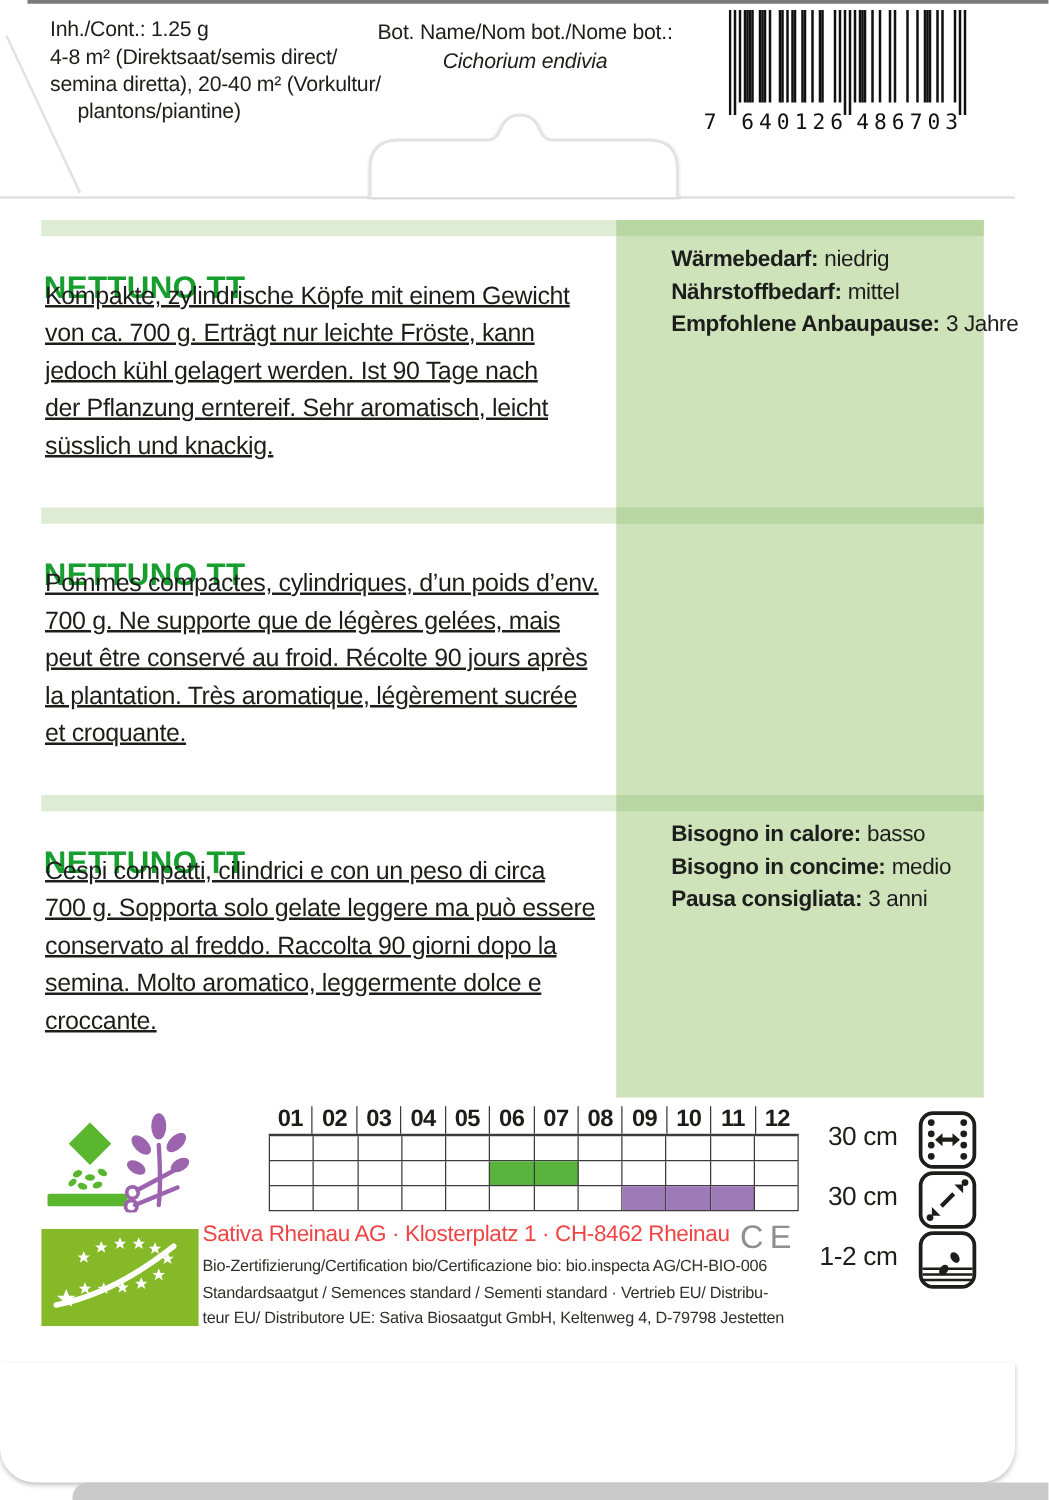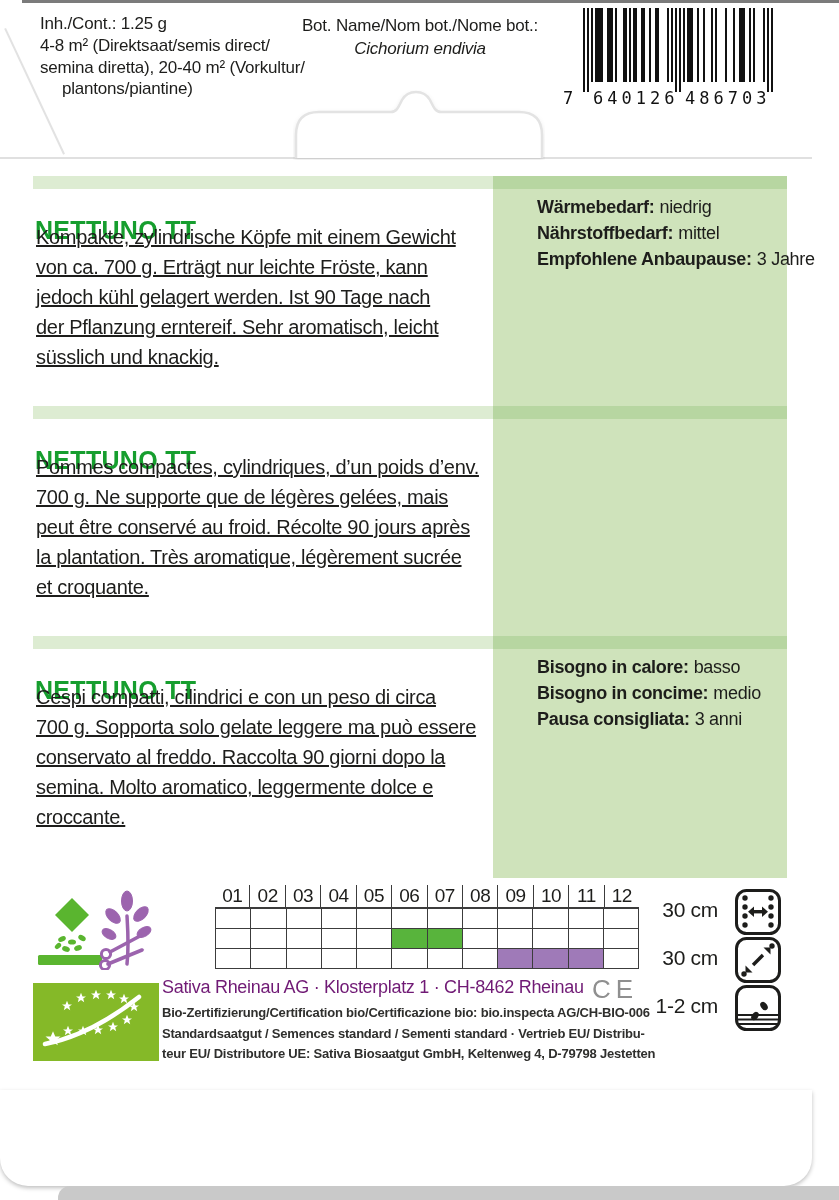--- a/index.html
+++ b/index.html
@@ -40,40 +40,40 @@
   .sec-title{left:35px;font-size:25px;font-weight:bold;color:#169e2e;letter-spacing:0.3px;margin-top:25px;}
   .sec-body{left:36px;width:456px;font-size:20px;line-height:30px;letter-spacing:-0.3px;white-space:pre-line;text-decoration:underline;}
   .info{left:537px;width:275px;font-size:18px;line-height:26px;letter-spacing:-0.3px;}
   .info div{white-space:nowrap;}
   .info b{font-weight:bold;}
   .info span{margin-left:5px;}
 
   
   .calendar{left:215px;top:885px;width:424px;}
   .cal-header{display:flex;height:22px;border-bottom:2px solid #3c3c3c;}
-  .mh{flex:1;text-align:center;font-size:19px;line-height:21px;letter-spacing:-0.5px;border-right:1.5px solid #3c3c3c;}
+  .mh{flex:1;text-align:center;font-size:19px;line-height:21px;letter-spacing:-0.5px;border-right:1.5px solid #3c3c3c;font-weight:bold;}
   .mh:last-child{border-right:none;}
   .cal-body{border-left:1.5px solid #3c3c3c;}
   .crow{display:flex;height:19px;border-bottom:1.5px solid #3c3c3c;}
   .ccell{flex:1;border-right:1.5px solid #3c3c3c;}
 
   .sow-icon{left:36px;top:895px;}
   .harvest-icon{left:96px;top:888px;}
 
   
   .sp-label{left:630px;width:88px;text-align:right;font-size:21px;letter-spacing:-0.3px;}
   .sp-icon{left:734px;}
   .website{left:640px;top:1030px;width:196px;text-align:center;font-size:24px;font-weight:bold;letter-spacing:-0.5px;}
 
   
   .eu-logo{left:33px;top:983px;}
-  .company{left:162px;top:977px;font-size:18px;letter-spacing:-0.3px;white-space:nowrap;color:#701a75;}
+  .company{left:162px;top:977px;font-size:18px;letter-spacing:-0.3px;white-space:nowrap;color:#ef4444;}
   .ce{left:592px;top:974px;font-size:26px;color:#8f8f8f;letter-spacing:5px;font-weight:400;}
   .certs{left:162px;top:1003px;font-size:13px;line-height:20.5px;letter-spacing:-0.2px;color:#2f2f2d;}
-  .certs div{white-space:nowrap;font-weight:bold;}
+  .certs div{white-space:nowrap;}
 </style>
 </head>
 <body>
 
 <div id="stage">
 
   <div class="abs top-edge"></div>
   <div class="abs corner-line"></div>
   <div class="abs packet-bottom"></div>
   <div class="abs bottom-gray"></div>

